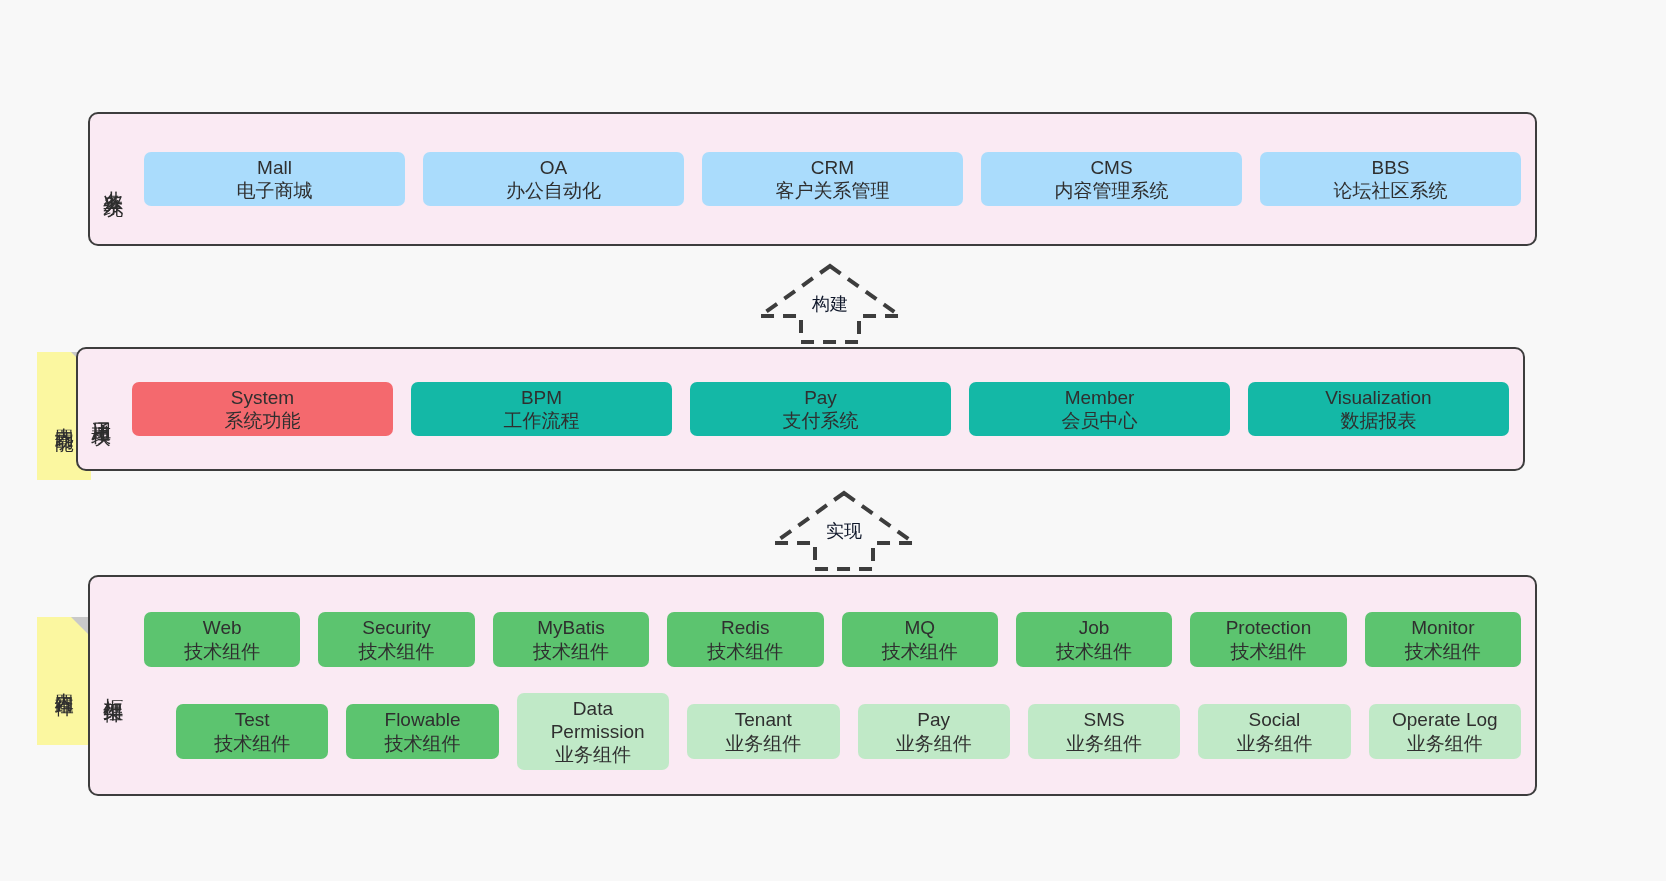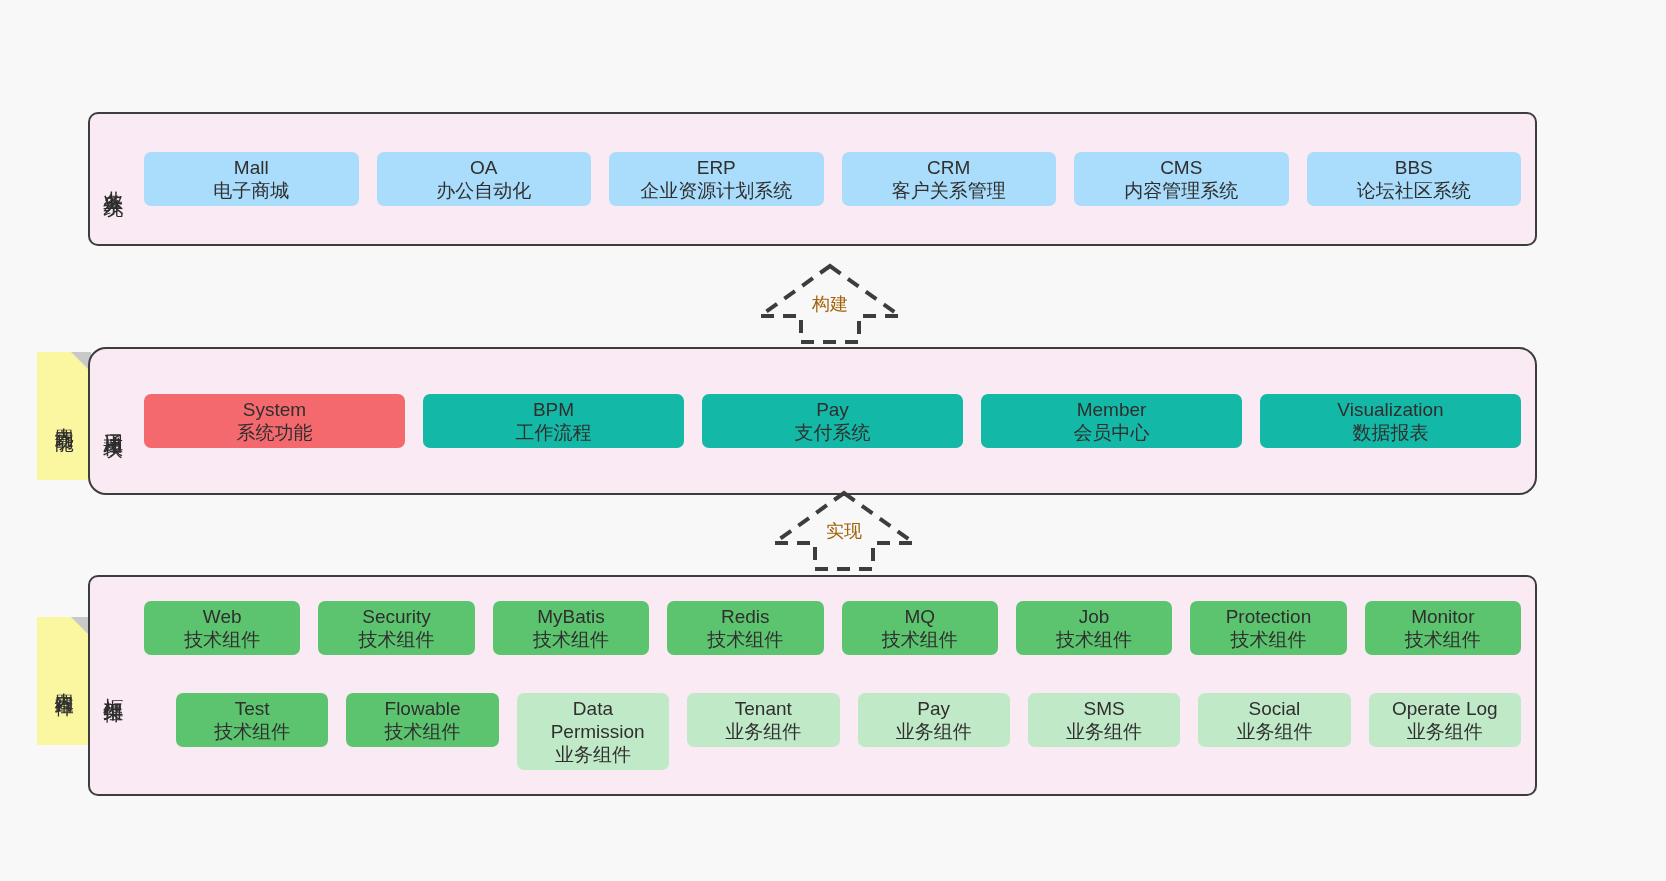--- a/index.html
+++ b/index.html
@@ -39,21 +39,21 @@
   .layer-body{
     flex:1 1 auto;
     display:flex;
     flex-direction:column;
     justify-content:center;
     padding:0 14px 0 8px;
   }
   .row{
     display:flex;
     gap:18px;
-    align-items:flex-start;
+    align-items:center;
   }
   .row + .row{margin-top:14px;}
 
   
   .node{
     flex:1 1 0;
     border-radius:7px;
     display:flex;
     flex-direction:column;
     align-items:center;
@@ -97,21 +97,21 @@
     border-left:20px solid transparent;
     border-top:20px solid #c9c9c9;
   }
 
   
   .arrow{position:absolute;}
   .arrow svg{display:block;}
   .arrow-label{
     position:absolute;
     font-size:18px;
-    color:#a16207;
+    color:#0f172a;
     background:transparent;
     white-space:nowrap;
   }
 </style>
 </head>
 <body>
 
 <div class="stage">
 
   <div class="layer" style="left:88px;top:112px;width:1449px;height:134px;">
@@ -120,24 +120,20 @@
       <div class="row">
         <div class="node blue">
           <span class="t1">Mall</span>
           <span class="t2">电子商城</span>
         </div>
         <div class="node blue">
           <span class="t1">OA</span>
           <span class="t2">办公自动化</span>
         </div>
         <div class="node blue">
-          <span class="t1">ERP</span>
-          <span class="t2">企业资源计划系统</span>
-        </div>
-        <div class="node blue">
           <span class="t1">CRM</span>
           <span class="t2">客户关系管理</span>
         </div>
         <div class="node blue">
           <span class="t1">CMS</span>
           <span class="t2">内容管理系统</span>
         </div>
         <div class="node blue">
           <span class="t1">BBS</span>
           <span class="t2">论坛社区系统</span>
@@ -151,21 +147,21 @@
       <path d="M 75 4 L 145 54 L 104 54 L 104 80 L 46 80 L 46 54 L 5 54 Z" fill="none" stroke="#3d3d3d" stroke-width="4" stroke-dasharray="13,9" stroke-linejoin="miter"></path>
     </svg>
   </div>
   <div class="arrow-label" style="left:812px;top:292px;">构建</div>
 
   <div class="note" style="left:37px;top:352px;height:128px;">
     <span class="fold"></span>
     <span>内置功能</span>
   </div>
 
-  <div class="layer" style="left:88px;top:347px;width:1449px;height:148px;border-radius:18px;">
+  <div class="layer" style="left:76px;top:347px;width:1449px;height:124px;">
     <div class="layer-title">通用模块</div>
     <div class="layer-body">
       <div class="row">
         <div class="node red">
           <span class="t1">System</span>
           <span class="t2">系统功能</span>
         </div>
         <div class="node pinklite">
           <span class="t1">BPM</span>
           <span class="t2">工作流程</span>

